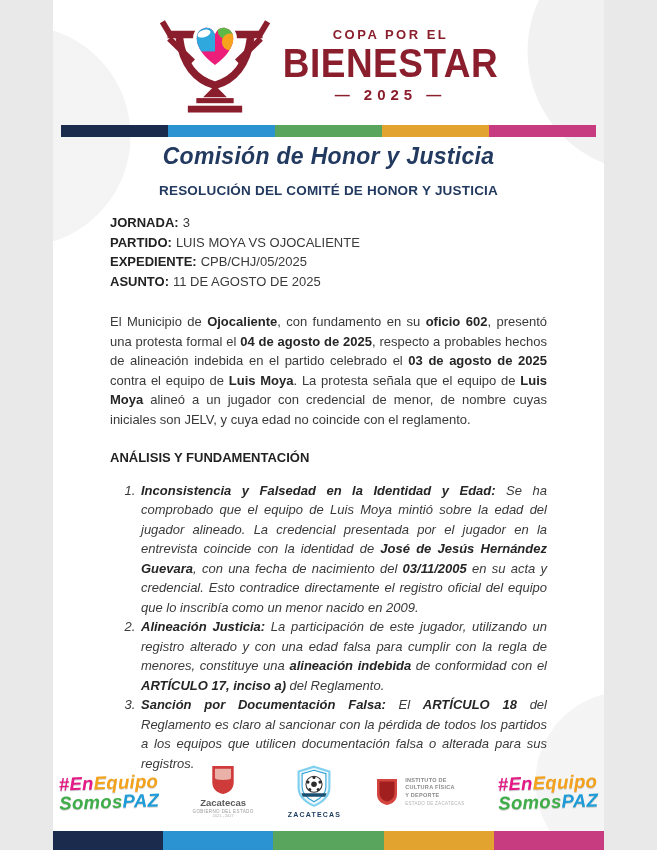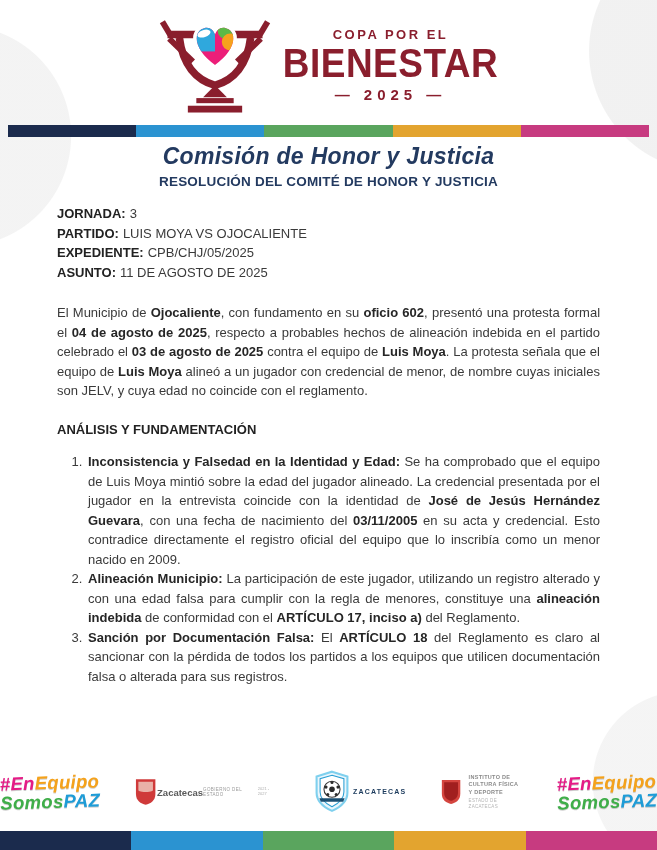--- a/index.html
+++ b/index.html
@@ -1,50 +1,50 @@
 <!DOCTYPE html>
 <html><head>
 <meta charset="utf-8">
 <style>
   html,body{margin:0;padding:0;background:#e9e9e9;}
   .page{
-    position:relative;width:657px;height:850px;margin:0 auto;overflow:hidden;
+    position:relative;width:551px;height:850px;margin:0 auto;overflow:hidden;
     font-family:"Liberation Sans",sans-serif;
     background:
       radial-gradient(circle at 108% 6%, rgba(230,230,230,.55) 0 120px, transparent 121px),
       radial-gradient(circle at -6% 16%, rgba(232,232,232,.5) 0 110px, transparent 111px),
       radial-gradient(circle at 104% 92%, rgba(234,234,234,.5) 0 90px, transparent 91px),
       #ffffff;
   }
   
   .logo-row{display:flex;justify-content:center;align-items:center;gap:12px;padding-top:13px;height:104px;}
   .logo-text{color:#8a1e2d;text-align:center;line-height:1;}
   .logo-line1{font-size:13px;font-weight:bold;letter-spacing:2.5px;}
   .logo-line2{font-size:37px;font-weight:800;letter-spacing:.5px;transform:scaleY(1.12);margin-top:3px;}
   .logo-year{font-size:15px;font-weight:800;letter-spacing:5px;margin-top:6px;}
   
   .stripe{display:flex;height:12px;margin:8px 8px 0;}
   .stripe > div{flex:1;}
   .stripe-bottom{position:absolute;left:0;right:0;bottom:0;height:19px;display:flex;margin:0;}
   
   .title-block{text-align:center;margin-top:6px;}
   .doc-title{font-size:23px;font-weight:bold;font-style:italic;color:#233a60;letter-spacing:.3px;}
-  .doc-subtitle{font-size:13.5px;font-weight:bold;color:#233a60;margin-top:4px;letter-spacing:.2px;}
+  .doc-subtitle{font-size:13.5px;font-weight:bold;color:#233a60;margin-top:13px;letter-spacing:.2px;}
   
   .body{padding:15px 57px 0;color:#3a3a3a;font-size:13px;line-height:19.5px;}
   .meta-line .lbl{font-weight:bold;color:#222;margin-right:4px;}
   .sec-heading{font-weight:bold;color:#222;margin-top:19px;font-size:13px;}
   .para{text-align:justify;margin-top:21px;}
   .b{font-weight:bold;color:#262626;}
-  ol.findings{margin:13px 0 0;padding-left:29px;}
+  ol.findings{margin:13px 0 0;padding-left:29px;font-style:italic;}
   ol.findings li{text-align:justify;padding-left:2px;}
   
   .footer{position:absolute;left:0;right:0;bottom:25px;height:66px;display:flex;align-items:center;justify-content:center;gap:34px;}
   .hashtag{font-style:italic;font-weight:800;font-size:18.5px;line-height:19px;text-align:center;transform:rotate(-2deg);letter-spacing:.3px;text-shadow:0 1px 0 rgba(60,60,60,.25);}
-  .logo-small{display:flex;flex-direction:row;align-items:center;line-height:1.2;}
+  .logo-small{display:flex;flex-direction:column;align-items:center;line-height:1.2;}
   .gob-name{font-size:9.5px;font-weight:bold;color:#5a5a5a;margin-top:2px;}
   .gob-sub1{font-size:4.5px;color:#9a9a9a;letter-spacing:.4px;}
   .gob-sub2{font-size:4px;color:#b0b0b0;}
   .crest-name{font-size:7px;font-weight:bold;color:#1b3a5c;letter-spacing:1.2px;margin-top:1px;}
   .inst{display:flex;align-items:center;gap:6px;}
   .inst-lines{display:flex;flex-direction:column;line-height:1.35;}
   .inst-line{font-size:5.5px;font-weight:bold;color:#8a8a8a;letter-spacing:.3px;}
   .inst-sub{font-size:4.5px;color:#b5b5b5;margin-top:2px;letter-spacing:.3px;}
 </style>
 </head>
@@ -115,21 +115,21 @@
         <span class="lbl">ASUNTO:</span><span>11 DE AGOSTO DE 2025</span>
       </div>
     </div>
 
     <div class="para"><span>El Municipio de </span><span class="b">Ojocaliente</span><span>, con fundamento en su </span><span class="b">oficio 602</span><span>, presentó una protesta formal el </span><span class="b">04 de agosto de 2025</span><span>, respecto a probables hechos de alineación indebida en el partido celebrado el </span><span class="b">03 de agosto de 2025</span><span> contra el equipo de </span><span class="b">Luis Moya</span><span>. La protesta señala que el equipo de </span><span class="b">Luis Moya</span><span> alineó a un jugador con credencial de menor, de nombre cuyas iniciales son JELV, y cuya edad no coincide con el reglamento.</span></div>
 
     <div class="sec-heading">ANÁLISIS Y FUNDAMENTACIÓN</div>
 
     <ol class="findings">
       <li><span class="b">Inconsistencia y Falsedad en la Identidad y Edad:</span><span> Se ha comprobado que el equipo de Luis Moya mintió sobre la edad del jugador alineado. La credencial presentada por el jugador en la entrevista coincide con la identidad de </span><span class="b">José de Jesús Hernández Guevara</span><span>, con una fecha de nacimiento del </span><span class="b">03/11/2005</span><span> en su acta y credencial. Esto contradice directamente el registro oficial del equipo que lo inscribía como un menor nacido en 2009.</span></li>
-      <li><span class="b">Alineación Municipio:</span><span> La participación de este jugador, utilizando un registro alterado y con una edad falsa para cumplir con la regla de menores, constituye una </span><span class="b">alineación indebida</span><span> de conformidad con el </span><span class="b">ARTÍCULO 17, inciso a)</span><span> del Reglamento.</span></li>
+      <li><span class="b">Alineación Justicia:</span><span> La participación de este jugador, utilizando un registro alterado y con una edad falsa para cumplir con la regla de menores, constituye una </span><span class="b">alineación indebida</span><span> de conformidad con el </span><span class="b">ARTÍCULO 17, inciso a)</span><span> del Reglamento.</span></li>
       <li><span class="b">Sanción por Documentación Falsa:</span><span> El </span><span class="b">ARTÍCULO 18</span><span> del Reglamento es claro al sancionar con la pérdida de todos los partidos a los equipos que utilicen documentación falsa o alterada para sus registros.</span></li>
     </ol>
   </div>
 
   <div class="footer">
 
     <div class="hashtag">
       <div><span style="color: rgb(229, 26, 134);">#En</span><span style="color: rgb(245, 162, 27);">Equipo</span></div>
       <div><span style="color: rgb(63, 174, 73);">Somos</span><span style="color: rgb(30, 156, 215);">PAZ</span></div>
     </div>

